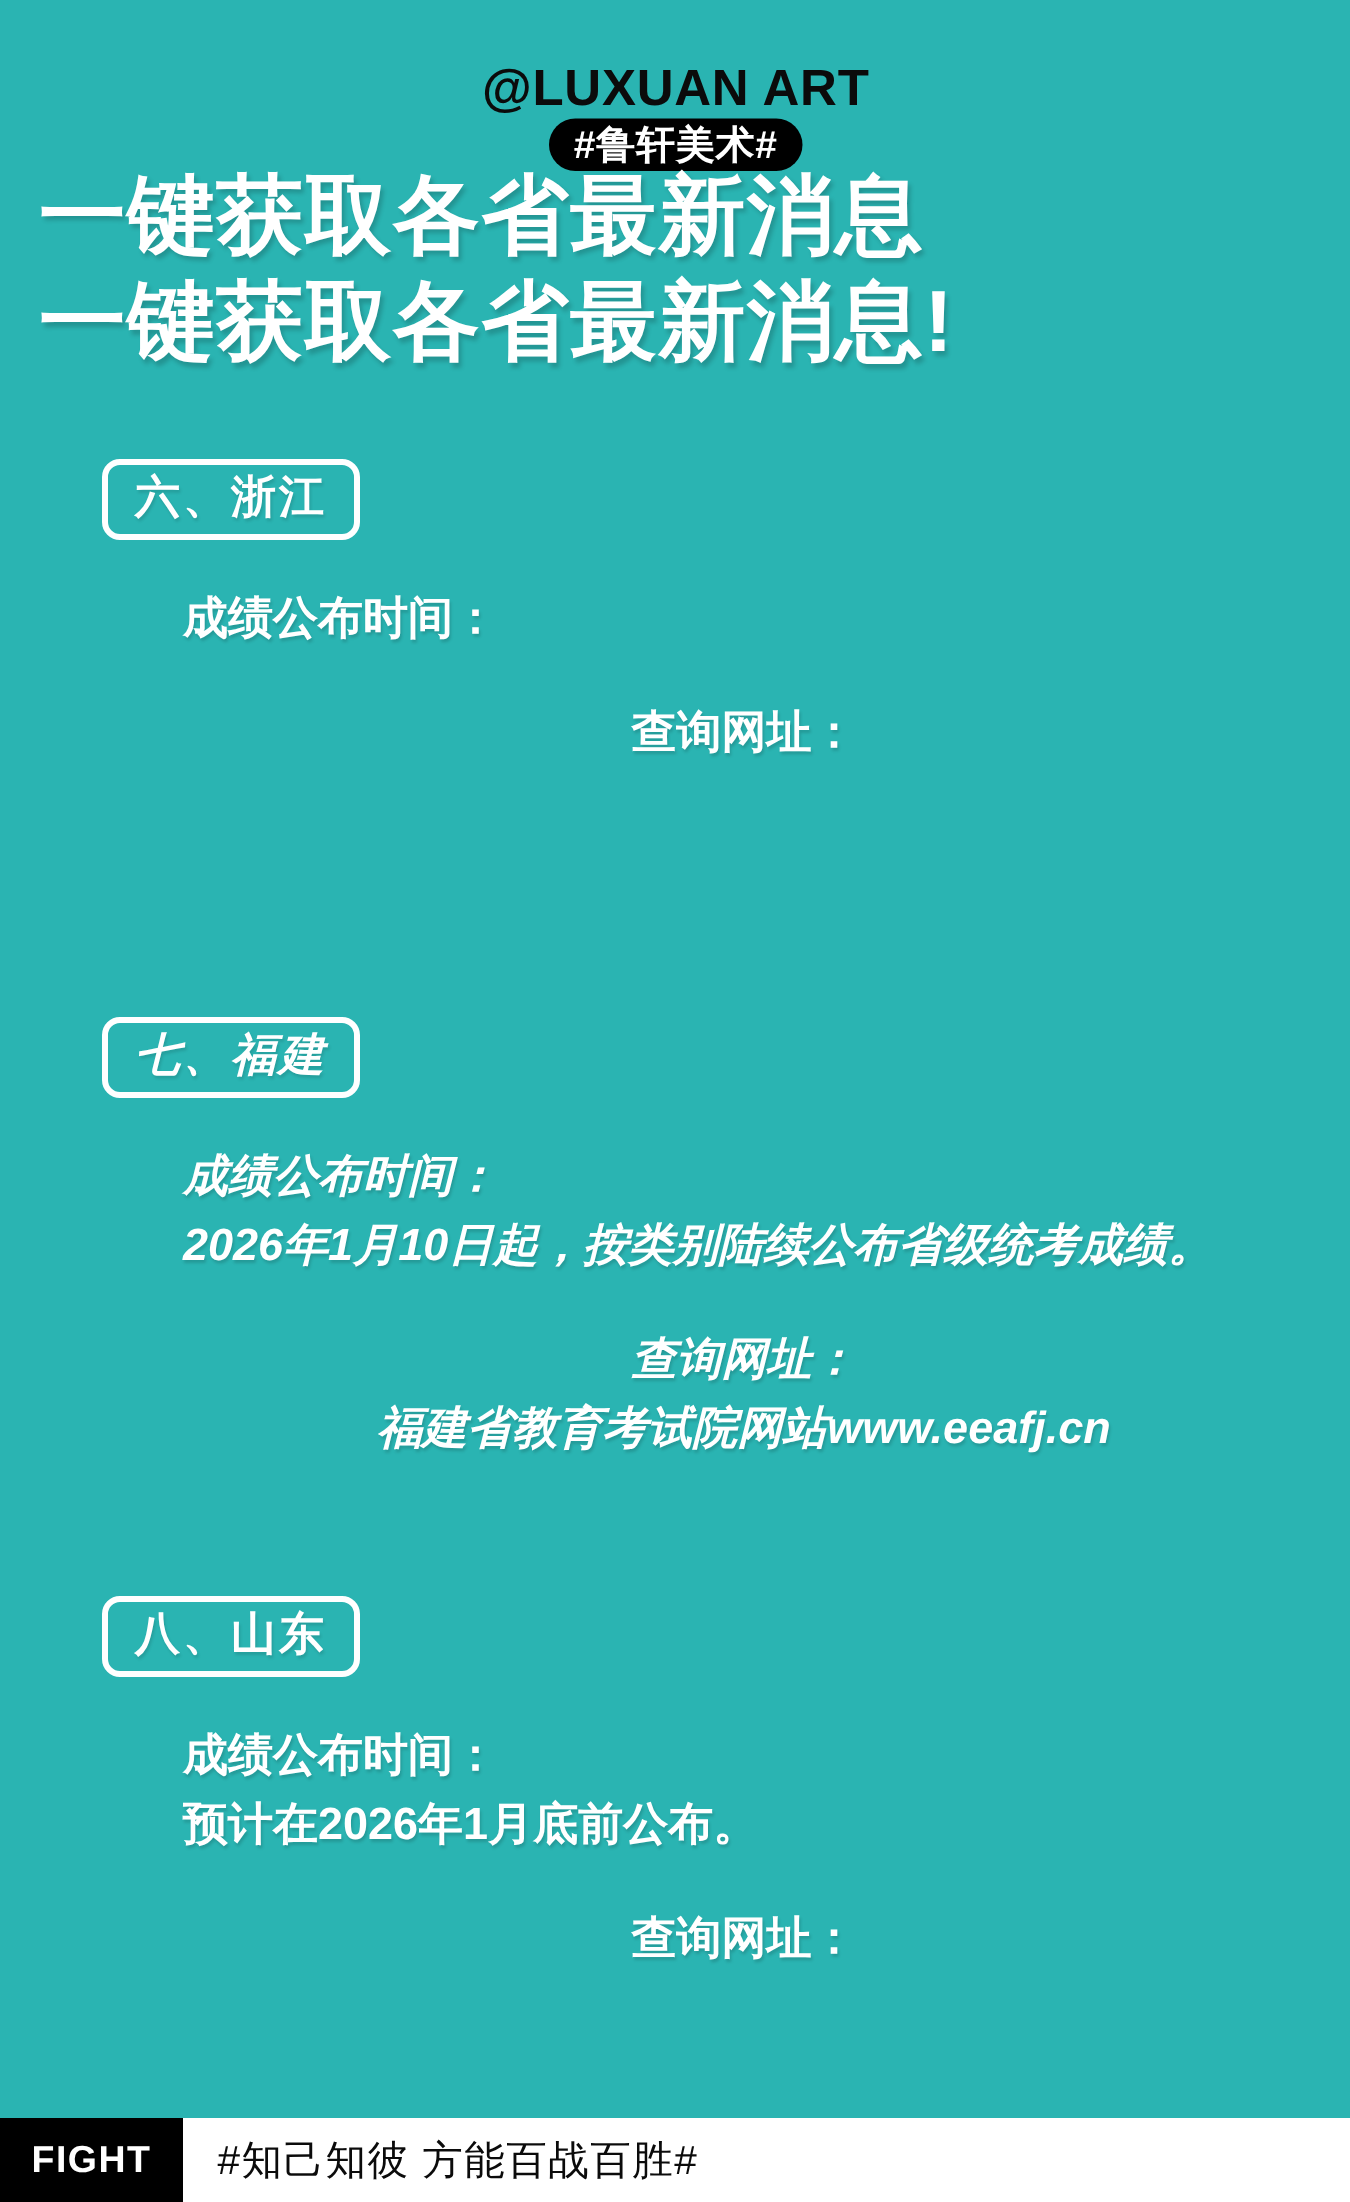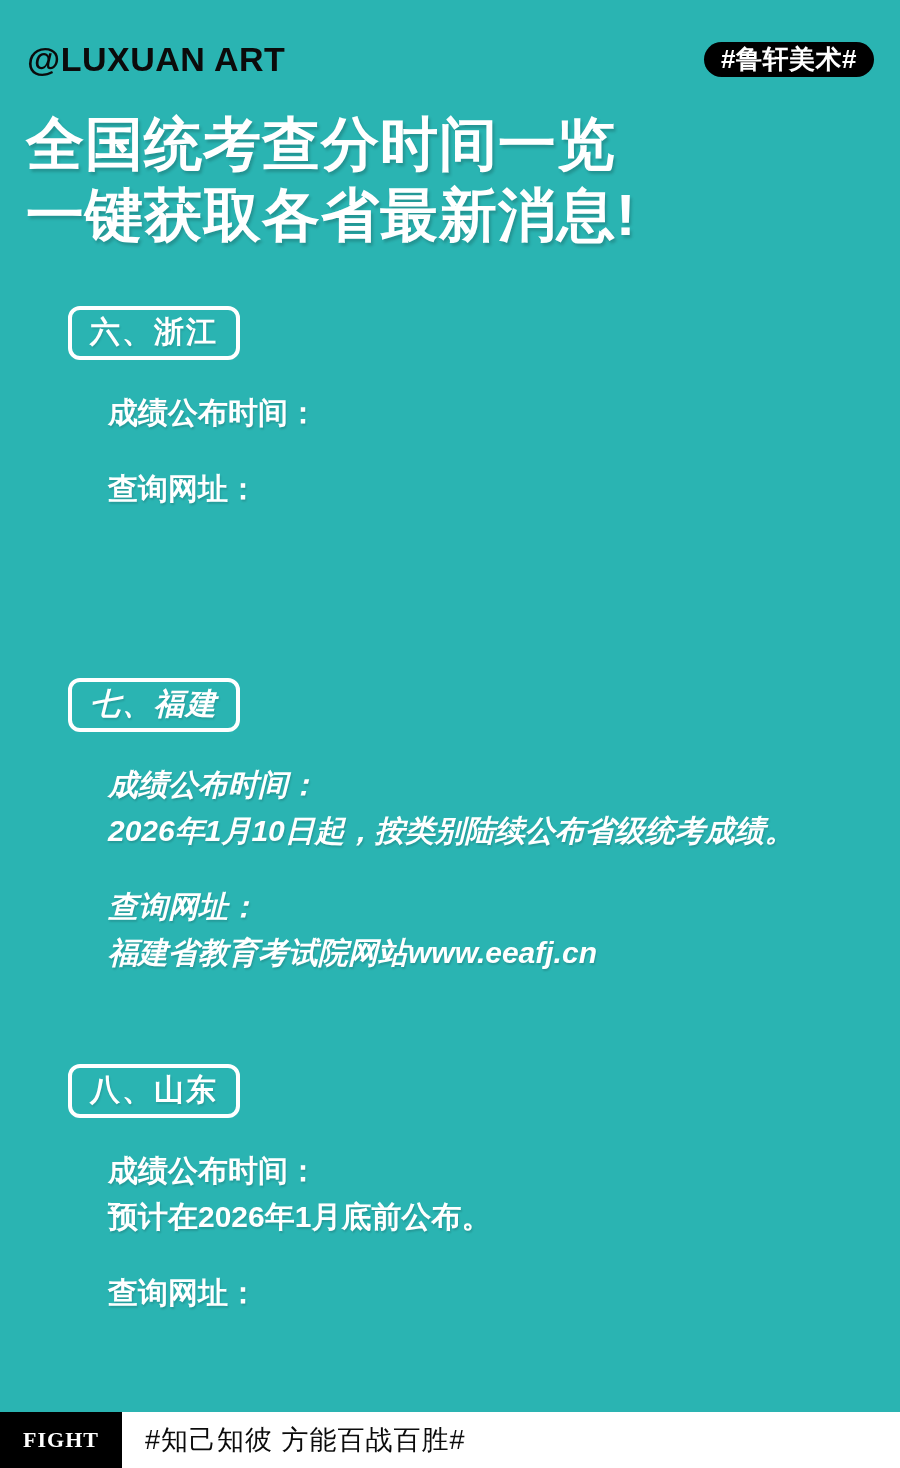--- a/index.html
+++ b/index.html
@@ -18,20 +18,21 @@
   }
   
   .topbar {
     position: absolute;
     top: 40px;
     left: 27px;
     right: 26px;
     display: flex;
     justify-content: space-between;
     align-items: center;
+    flex-direction: column;
   }
   .logo {
     font-size: 34px;
     font-weight: 800;
     color: #0b0b0b;
     letter-spacing: 0.5px;
   }
   .brand-pill {
     background: #000000;
     color: #ffffff;
@@ -69,29 +70,30 @@
     border-radius: 12px;
     padding: 3px 18px 5px 18px;
     color: #ffffff;
     font-size: 30px;
     font-weight: 800;
     line-height: 38px;
     letter-spacing: 2px;
     text-shadow: 1px 2px 2px rgba(0,0,0,0.12);
   }
   .section-body {
-    margin: 30px 0 0 40px;
+    margin: 30px 0 0 54px;
     color: #ffffff;
     font-size: 30px;
     font-weight: 700;
     line-height: 46px;
     text-shadow: 1px 2px 2px rgba(0,0,0,0.15);
   }
   .info-block + .info-block {
     margin-top: 30px;
+    text-align: center;
   }
   
   .footer {
     position: absolute;
     left: 0;
     bottom: 0;
     width: 900px;
     height: 56px;
     background: #ffffff;
     display: flex;
@@ -99,24 +101,23 @@
   }
   .fight-box {
     width: 122px;
     background: #000000;
     display: flex;
     align-items: center;
     justify-content: center;
   }
   .fight-label {
     color: #ffffff;
-    font-size: 22px;
+    font-size: 25px;
     font-weight: 800;
     letter-spacing: 1px;
-    font-family: Liberation Serif, serif;
   }
   .tagline {
     color: #0b0b0b;
     font-size: 27px;
     font-weight: 400;
     line-height: 56px;
     margin-left: 23px;
     letter-spacing: 1px;
   }
 </style>
@@ -124,21 +125,21 @@
 <body>
 
 <div class="poster">
 
   <div class="topbar">
     <div class="logo">@LUXUAN ART</div>
     <div class="brand-pill">#鲁轩美术#</div>
   </div>
 
   <div class="title">
-    <div>全国统考查分时间一览</div>
+    <div>一键获取各省最新消息</div>
     <div>一键获取各省最新消息!</div>
   </div>
 
   <div class="section section-1">
     <div class="section-badge">六、浙江</div>
     <div class="section-body">
       <div class="info-block">
         <div>成绩公布时间：</div>
       </div>
       <div class="info-block">

